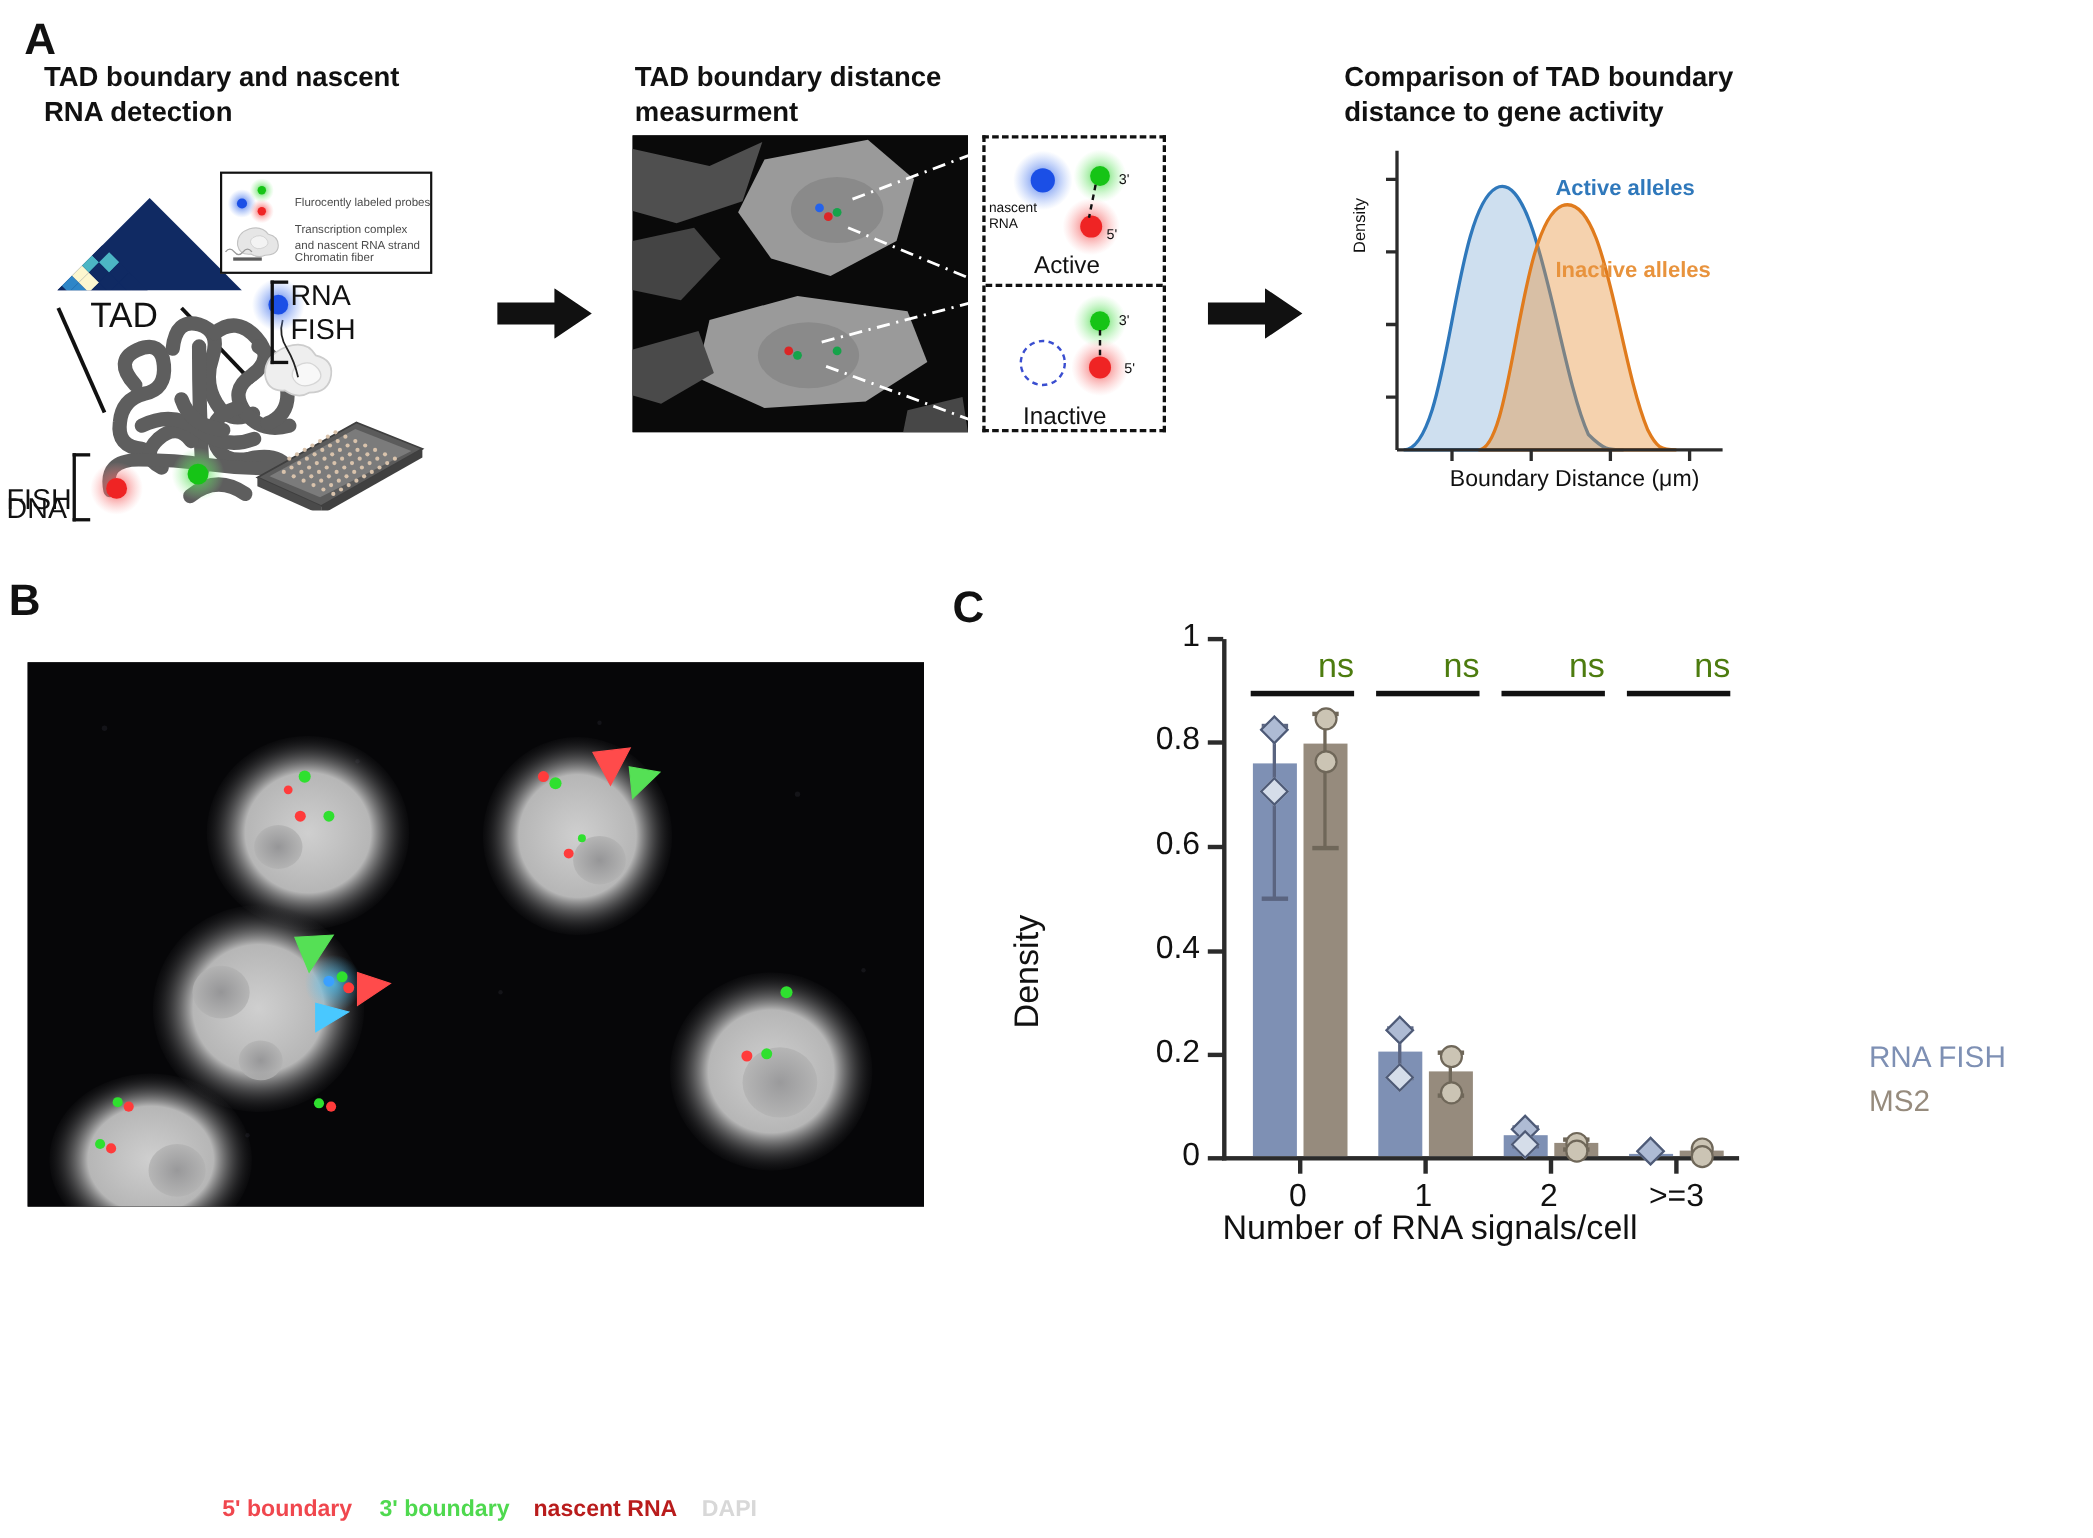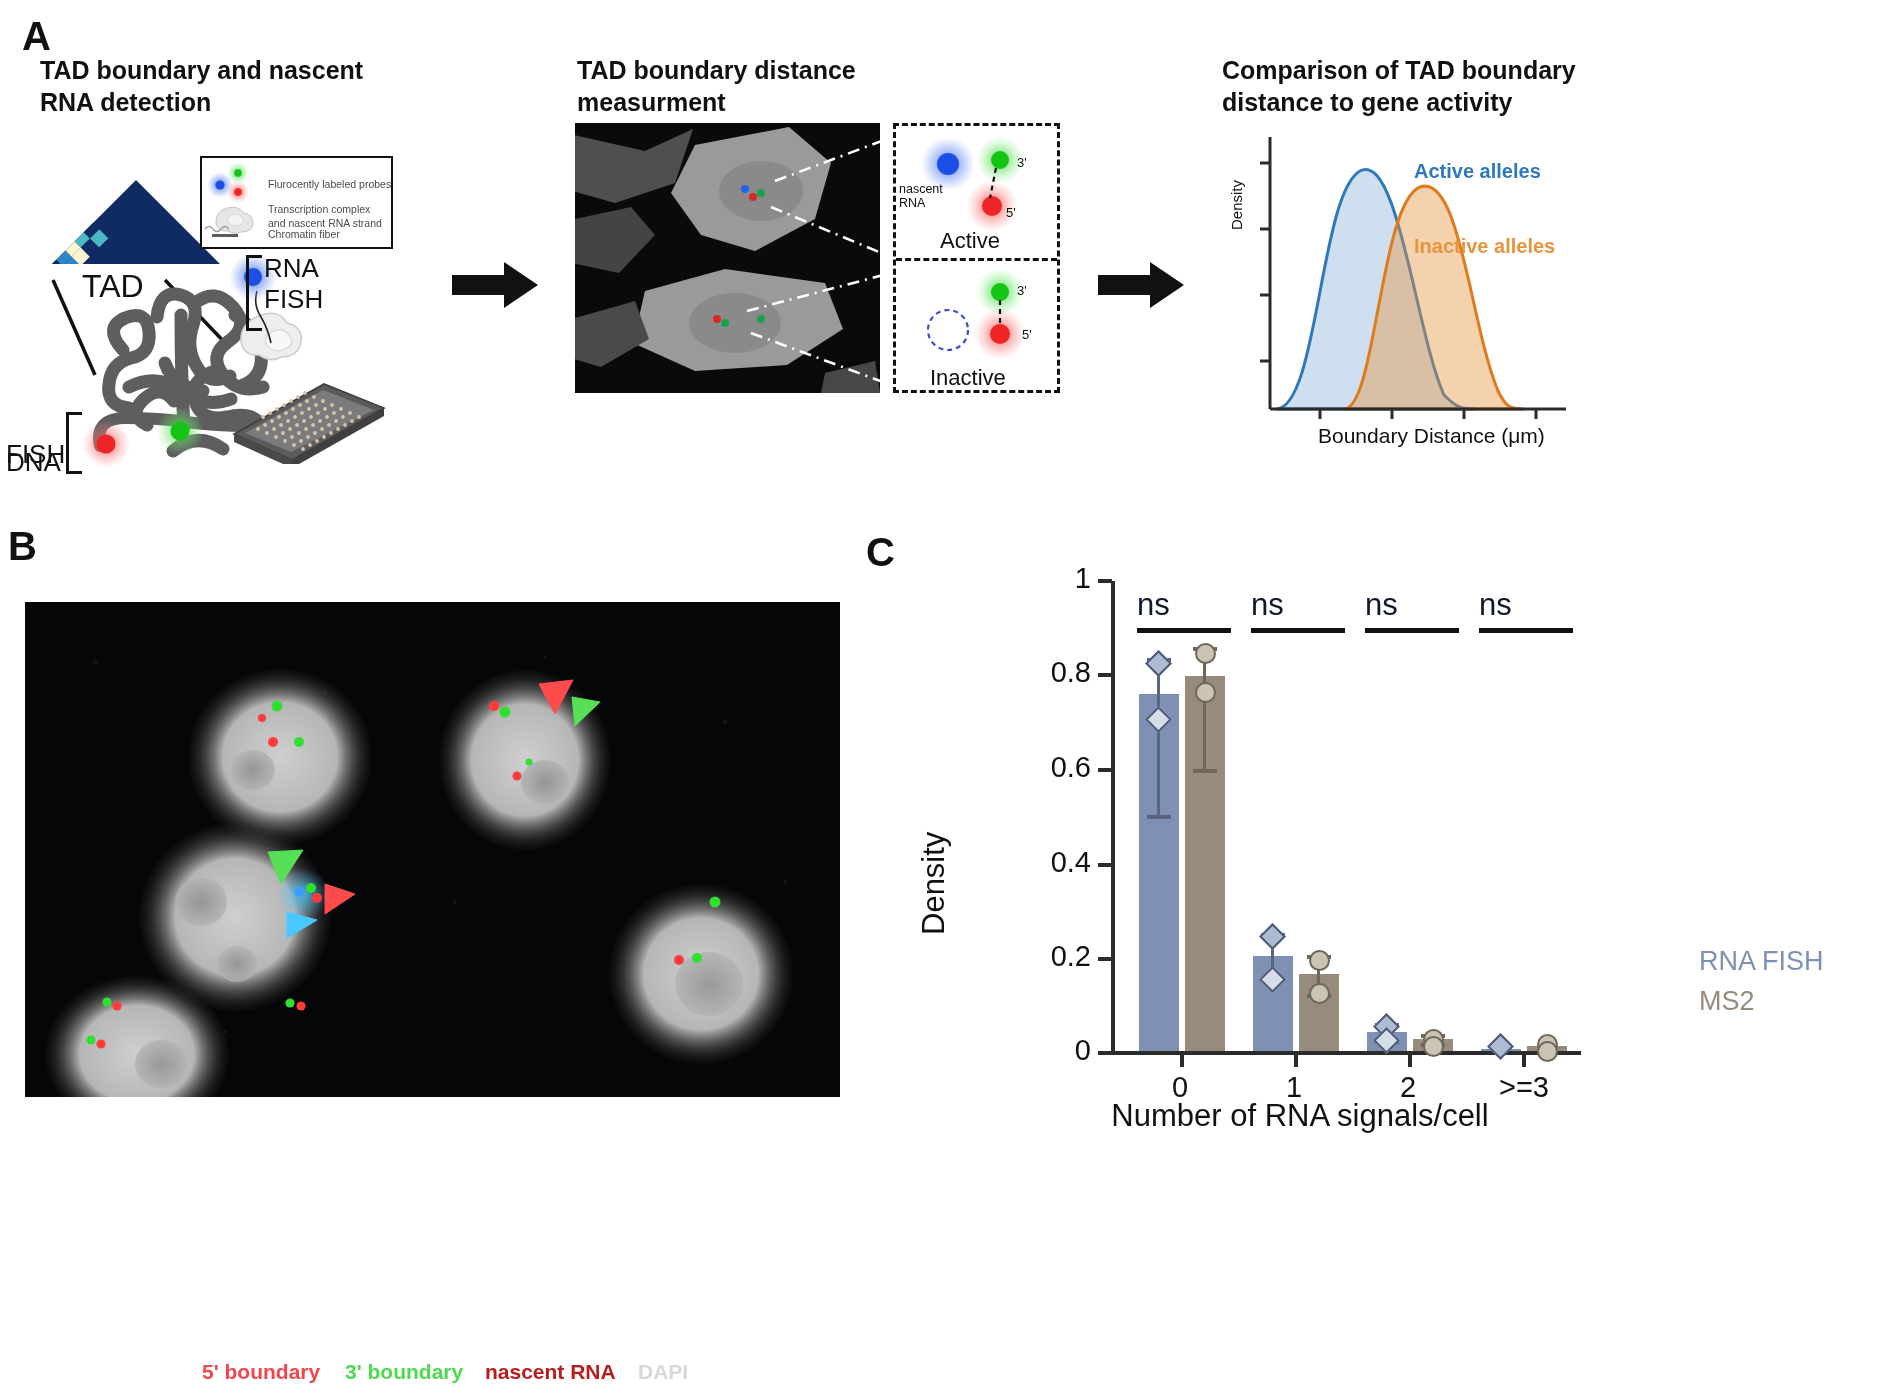--- a/index.html
+++ b/index.html
@@ -88,21 +88,21 @@
   #c-xaxis { position:absolute; background:#2b2b2b; height:4px; }
   .c-tick { position:absolute; background:#2b2b2b; height:4px; width:14px; }
   .c-xtick { position:absolute; background:#2b2b2b; width:4px; height:14px; }
   .c-ylab { position:absolute; font-size:29px; color:#111; text-align:right; }
   .c-xlab { position:absolute; font-size:29px; color:#111; text-align:center; }
   .c-bar { position:absolute; }
   .c-err { position:absolute; background:#5a6480; width:3px; }
   .c-cap { position:absolute; height:4px; }
   .c-pt-d { position:absolute; transform:rotate(45deg); }
   .c-pt-c { position:absolute; border-radius:50%; }
-  .ns-text { position:absolute; font-size:31px; color:#0f172a; text-align:left; }
+  .ns-text { position:absolute; font-size:31px; color:#4d7c0f; text-align:right; }
   .ns-line { position:absolute; background:#111; height:5px; }
   #c-ytitle {
     position:absolute; transform:rotate(-90deg); transform-origin:0 0;
     font-size:31px; color:#111;
   }
   #c-xtitle { position:absolute; font-size:31px; color:#111; text-align:center; }
   .c-leg { position:absolute; font-size:27px; }
 </style>
 </head>
 <body>

